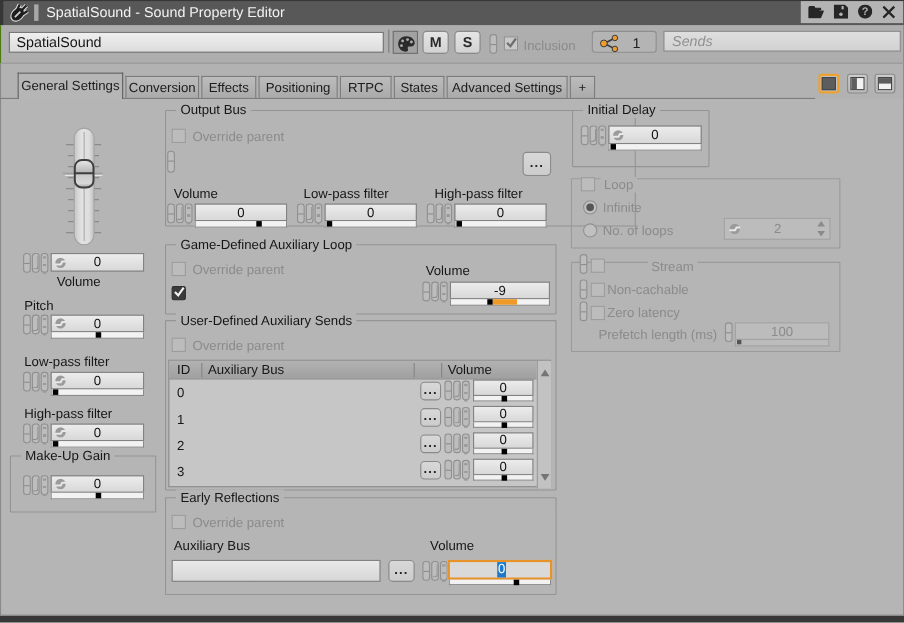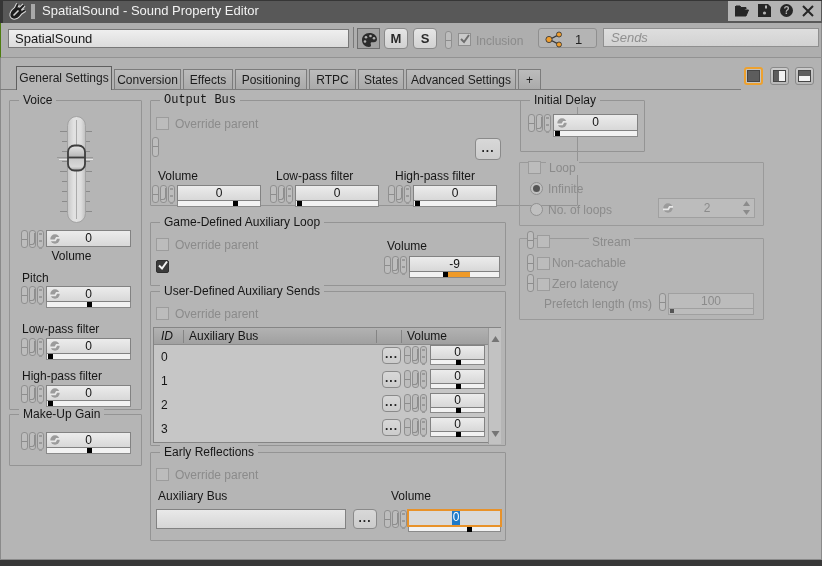--- a/index.html
+++ b/index.html
@@ -166,23 +166,20 @@
     </div>
   </div>
 <div class="laybtn" style="left:795px;">
     <div class="abs" style="left:2px; top:2px; width:13px; height:12px; border:1px solid #454545; background:#f2f2f2;">
       <div class="abs" style="left:0; top:0; width:11px; height:5px; background:#5d5d5d;"></div>
     </div>
   </div>
 
 <div id="content">
 
-<div class="group" style="left:8px; top:10px; width:133px; height:310px;">
-  <div class="legend">Voice</div>
-</div>
 
 <svg class="abs" style="left:55px; top:22px;" width="38" height="114" viewBox="0 0 38 114">
   <g stroke="#8b8b8b" stroke-width="1">
     <line x1="4" y1="19.5" x2="11" y2="19.5"></line>
         <line x1="29" y1="19.5" x2="36" y2="19.5"></line>
     <line x1="6" y1="29.5" x2="11" y2="29.5"></line>
         <line x1="29" y1="29.5" x2="34" y2="29.5"></line>
     <line x1="6" y1="39.5" x2="11" y2="39.5"></line>
         <line x1="29" y1="39.5" x2="34" y2="39.5"></line>
     <line x1="6" y1="49.5" x2="11" y2="49.5"></line>
@@ -274,21 +271,21 @@
       <div class="pill c2"></div>
       <div class="pill c3"></div>
     </div>
 <div class="vf" style="left:45px; top:342px; width:85px; height:16px; line-height:14px;">0<svg class="rnd" width="10" height="10">
         <use href="#rndg"></use>
       </svg></div>
 <div class="strip" style="left:45px; top:358px; width:85px; height:6px;">
       <div class="mark" style="left:40px;"></div>
     </div>
 
-<div class="group" style="left:149px; top:10px; width:428px; height:106px;font-family:Liberation Mono, monospace;">
+<div class="group" style="left:149px; top:10px; width:428px; height:106px;">
   <div class="legend">Output Bus</div>
 </div>
 <div class="cb dis" style="left:155px; top:27px;"></div>
 <span class="lbl dis" style="left:174px; top:27px;">Override parent</span>
 <div class="pills" style="left:151px; top:47px;">
       <div class="pill c1" style="height:20px;"></div>
     </div>
 <div class="dots" style="left:474px; top:48px; width:26px; height:22px; line-height:19px;">...</div>
 <div class="lbl" style="left:157px; top:79px;">Volume</div>
 <div class="lbl" style="left:275px; top:79px;">Low-pass filter</div>
@@ -344,21 +341,21 @@
     </div>
 
 <div class="group" style="left:149px; top:201px; width:356px; height:155px;">
   <div class="legend">User-Defined Auxiliary Sends</div>
 </div>
 <div class="cb dis" style="left:155px; top:217px;"></div>
 <span class="lbl dis" style="left:174px; top:217px;">Override parent</span>
 
 <div class="abs" style="left:152px; top:237px; width:348px; height:116px; border:1px solid #858585; background:#c6c6c6;">
   <div class="abs" style="left:0; top:0; width:334px; height:17px; background:linear-gradient(#b2b2b2,#a0a0a0); border-bottom:1px solid #8a8a8a;">
-    <span class="abs" style="left:7px; top:1px; font-size:12px;font-style:italic;">ID</span>
+    <span class="abs" style="left:7px; top:1px; font-size:12px;">ID</span>
     <div class="abs" style="left:29px; top:2px; width:1px; height:13px; background:#848484;"></div>
     <span class="abs" style="left:35px; top:1px; font-size:12px;">Auxiliary Bus</span>
     <div class="abs" style="left:222px; top:2px; width:1px; height:13px; background:#848484;"></div>
     <div class="abs" style="left:247px; top:2px; width:1px; height:13px; background:#848484;"></div>
     <span class="abs" style="left:253px; top:1px; font-size:12px;">Volume</span>
   </div>
   <div class="abs" style="left:334px; top:0; width:13px; height:116px; background:#c2c2c2; border-left:1px solid #9a9a9a;">
     <svg class="abs" style="left:2px; top:7px;" width="9" height="8">
           <path d="M4.5 1 L8.5 7 L0.5 7 Z" fill="#757575"></path>
         </svg>

